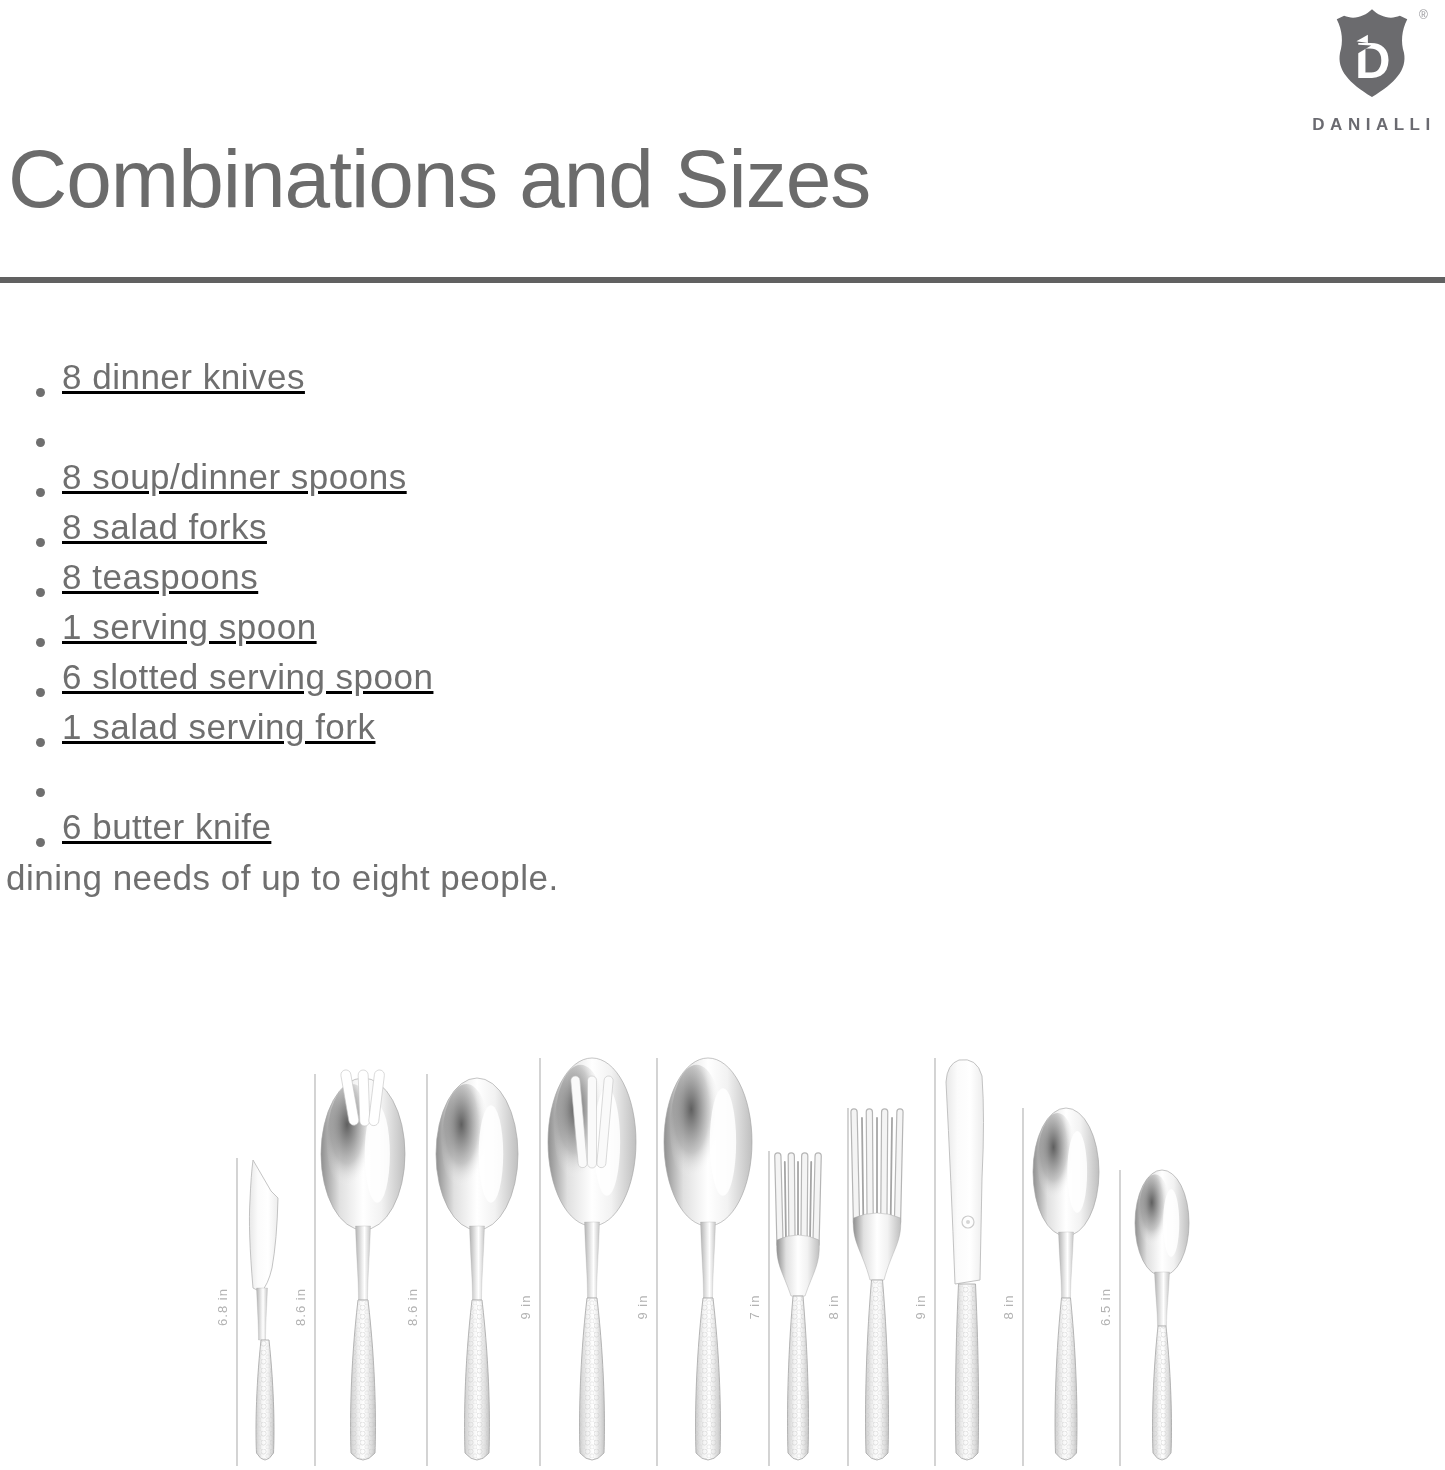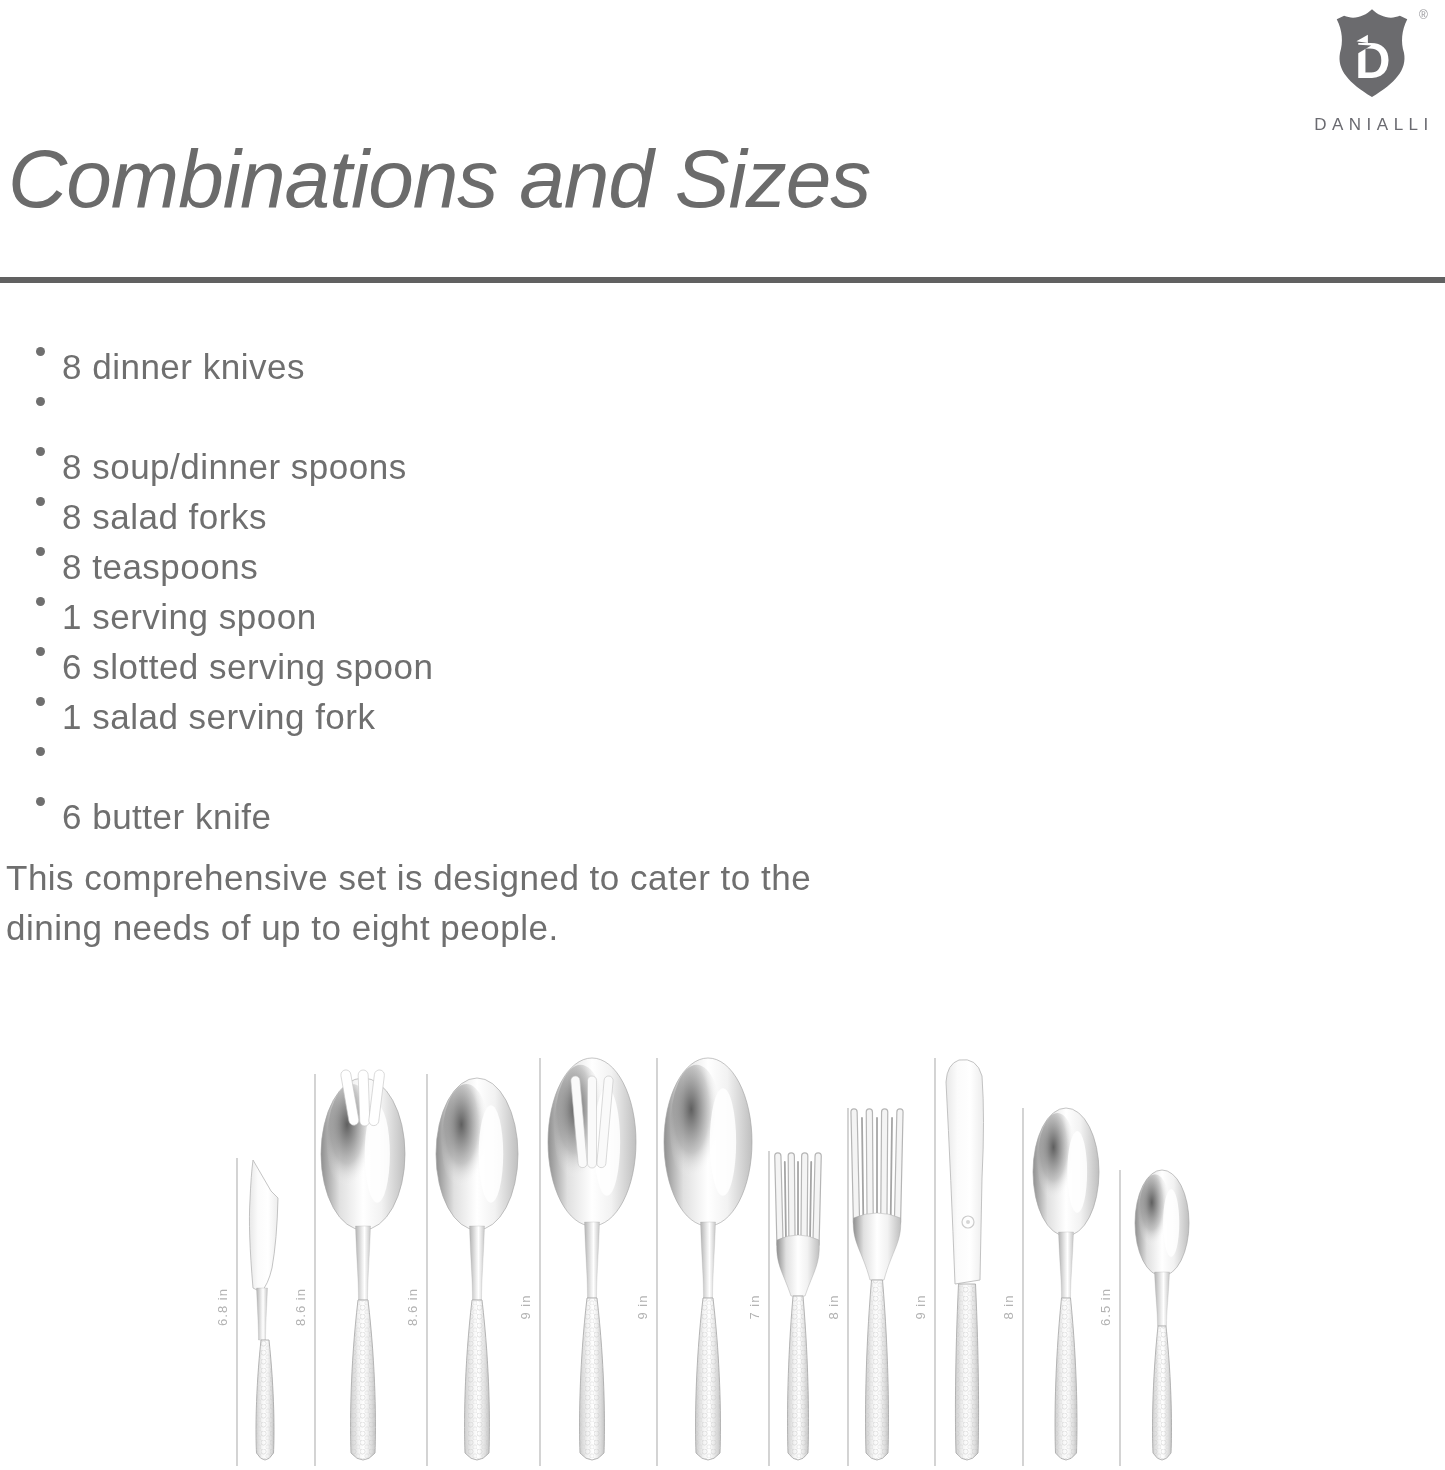--- a/index.html
+++ b/index.html
@@ -6,33 +6,32 @@
   .canvas{
     position:relative;width:1445px;height:1470px;background:#ffffff;overflow:hidden;
     font-family:"Liberation Sans",sans-serif;
   }
   
   .logo{position:absolute;left:1305px;top:4px;width:138px;height:135px;}
   .logo .shield{position:absolute;left:26px;top:0px;}
   .logo .reg{position:absolute;left:114px;top:4px;font-size:12px;color:#97979b;}
   .logo .wordmark{
     position:absolute;left:0;top:111px;width:138px;text-align:center;
-    font-size:17px;letter-spacing:5.5px;color:#6a6a70;font-weight:400;
+    font-size:17px;letter-spacing:5.5px;color:#6a6a70;font-weight:700;
   }
   
   .title{
     position:absolute;left:8px;top:138px;
     font-size:82px;font-weight:300;letter-spacing:-1px;color:#6b6b6b;line-height:1;
     white-space:nowrap;
-    font-style:italic;
   }
   .divider{position:absolute;left:0;top:277px;width:1445px;height:6px;background:#616161;}
   
   .list{position:absolute;left:0;top:347px;width:900px;}
-  .list-row{display:flex;align-items:flex-start;height:50px;}
+  .list-row{display:flex;align-items:flex-end;height:50px;text-decoration:underline;}
   .dot{width:9px;height:9px;border-radius:50%;background:#6f6f6f;margin:0 17px 0 36px;flex:0 0 auto;}
   .list-row .txt{font-size:35px;color:#6f6f6f;letter-spacing:0.5px;white-space:nowrap;}
   .para{
     position:absolute;left:6px;top:853px;width:980px;
     font-size:35px;line-height:50px;color:#6f6f6f;letter-spacing:0.5px;
   }
   
   .figure-svg{position:absolute;left:0;top:1040px;width:1445px;height:430px;}
   .size-label{font-family:"Liberation Sans",sans-serif;}
 </style>
@@ -91,21 +90,20 @@
       <div class="list-row">
         <span class="dot"></span>
       </div>
       <div class="list-row">
         <span class="dot"></span>
         <span class="txt">6 butter knife</span>
       </div>
     </div>
 
   <div class="para">
-    <div>This comprehensive set is designed to cater to the</div>
     <div>dining needs of up to eight people.</div>
   </div>
 
   <svg class="figure-svg" viewBox="0 1040 1445 430">
     <defs>
       <linearGradient id="gBowl" x1="0" y1="0" x2="1" y2="0">
         <stop offset="0" stop-color="#8f8f8f"></stop>
           <stop offset="0.22" stop-color="#e0e0e0"></stop>
         <stop offset="0.5" stop-color="#ffffff"></stop>
           <stop offset="0.72" stop-color="#f2f2f2"></stop>

